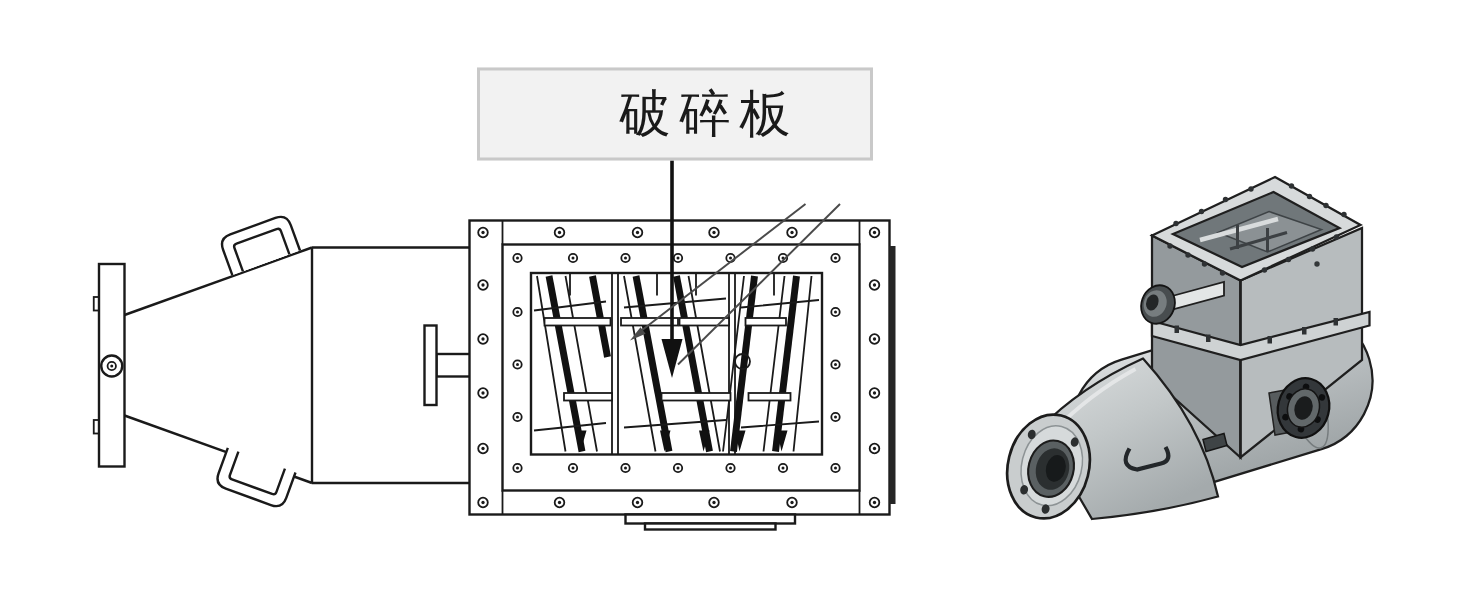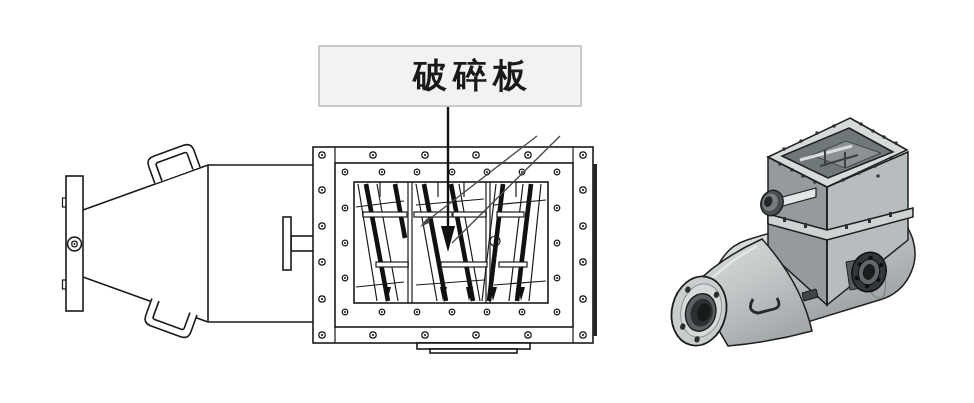--- a/index.html
+++ b/index.html
@@ -1,21 +1,21 @@
 <!DOCTYPE html>
 <html><head>
 <meta charset="utf-8">
 <style>
   html,body{margin:0;padding:0;background:#ffffff;}
   .stage{position:relative;width:974px;height:403px;background:#ffffff;overflow:hidden;
          font-family:"DejaVu Sans","Liberation Sans",sans-serif;}
   .callout{position:absolute;left:318px;top:45px;width:260px;height:58px;
            background:#f2f2f2;border:2px solid #c9c9c9;
            display:flex;align-items:center;justify-content:center;}
-  .callout span{font-size:34px;letter-spacing:6px;color:#1a1a1a;font-weight:700;
+  .callout span{font-size:34px;letter-spacing:6px;color:#1a1a1a;font-weight:400;
                 transform:translateX(3px);margin-left:40px;}
   svg{position:absolute;left:0;top:0;}
   .ln{fill:none;stroke:#1a1a1a;stroke-width:1.6;}
   .fw{fill:#ffffff;stroke:#1a1a1a;stroke-width:1.6;}
   .thin{fill:none;stroke:#1a1a1a;stroke-width:1.2;}
   .thick{fill:none;stroke:#111111;stroke-width:4.6;}
   .bar{fill:#ffffff;stroke:#1a1a1a;stroke-width:1.2;}
   .tri{fill:#111111;stroke:none;}
   .leader{fill:none;stroke:#4a4a4a;stroke-width:1.3;}
   .bolt-ring{fill:#ffffff;stroke:#1a1a1a;stroke-width:1.2;}

